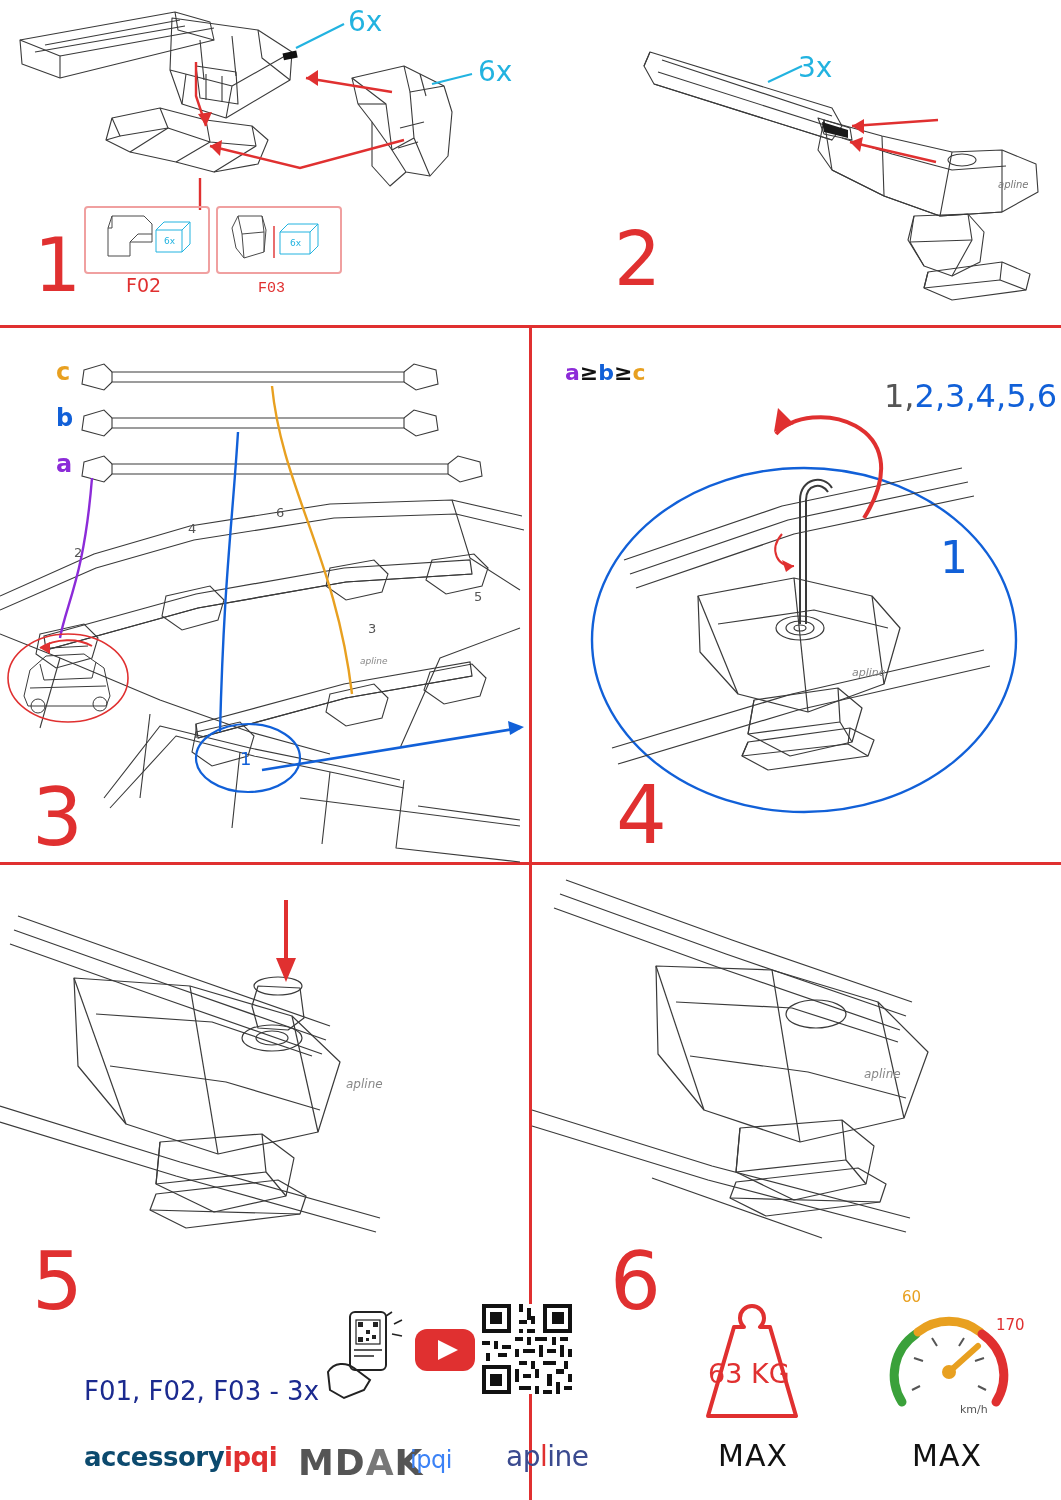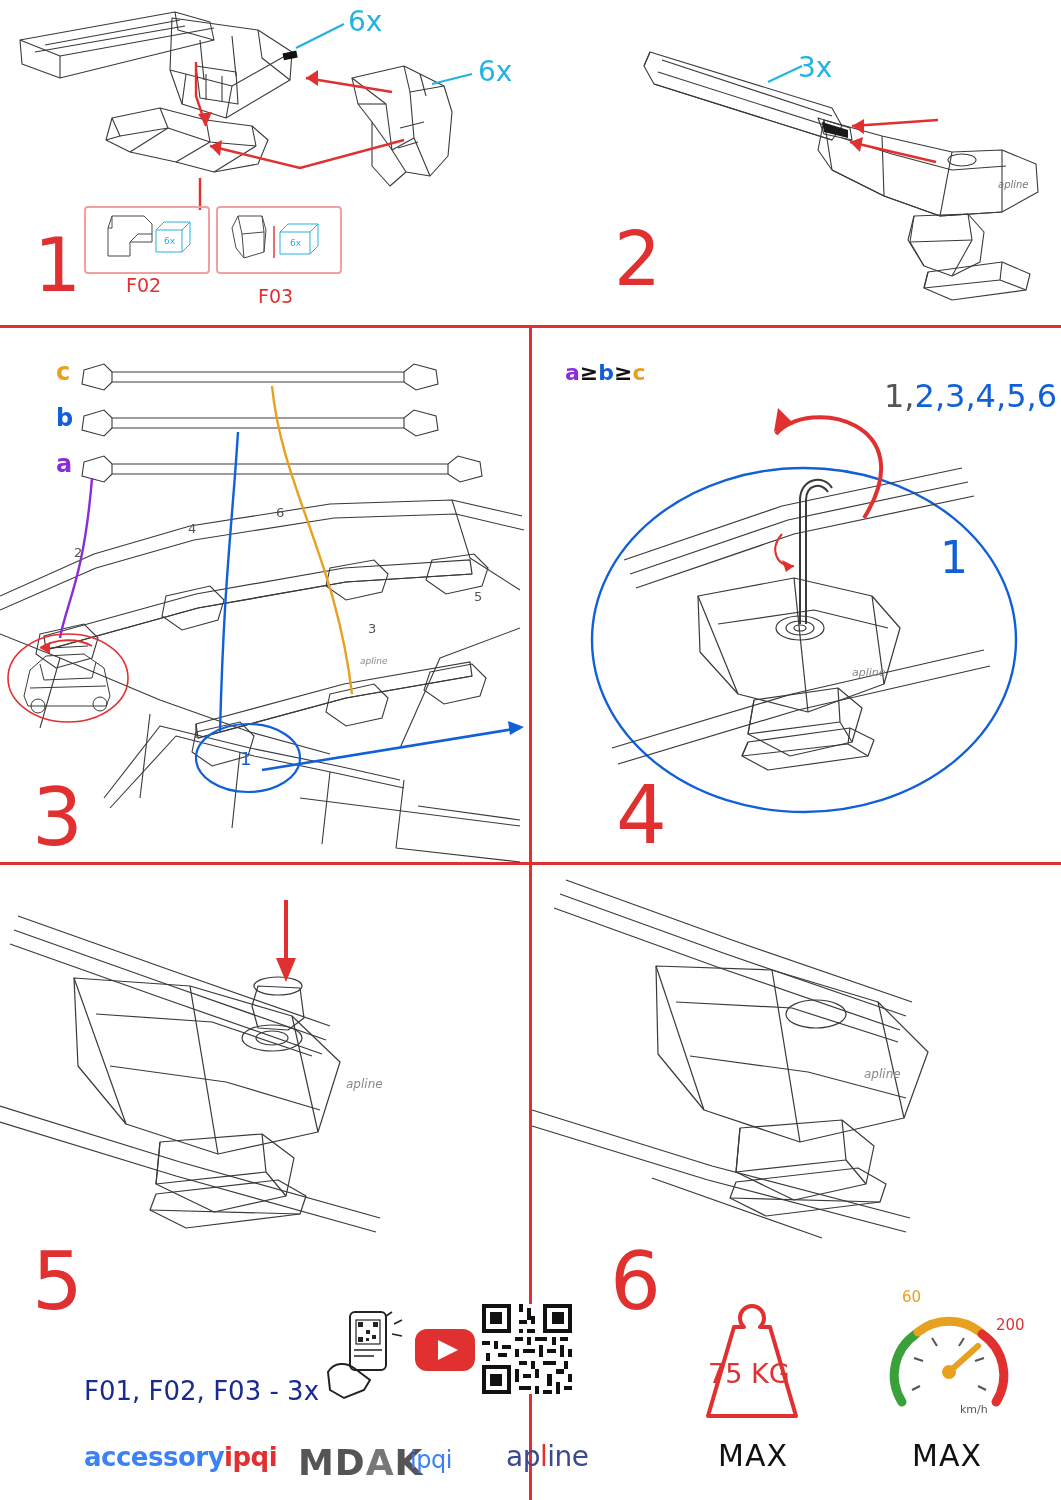--- a/index.html
+++ b/index.html
@@ -122,21 +122,21 @@
         </g>
         <g fill="none" stroke="#22b3e0" stroke-width="1">
           <path d="M62 24 L92 24 L92 46 L62 46 Z"></path>
           <path d="M62 24 L70 16 L100 16 L92 24"></path>
           <path d="M92 46 L100 38 L100 16"></path>
         </g>
         <text x="72" y="38" font-family="DejaVu Sans" font-size="9" fill="#22b3e0">6x</text>
         <path d="M56 18 L56 50" stroke="#e03030" stroke-width="1.4" fill="none"></path>
       </svg>
     </div>
-    <div class="lbl red" style="left:258px;top:287px;font-size:19px;">F03</div>
+    <div class="lbl red" style="left:258px;top:281px;font-size:15px;font-family:Liberation Mono, monospace;">F03</div>
 
     <div class="step-num" style="left:34px;top:228px;font-size:74px;">1</div>
   </div>
 
   <div class="panel" style="left:532px;top:0;width:529px;height:325px;">
     <svg width="529" height="325" viewBox="0 0 529 325">
       <g fill="none" stroke="#3a3a3a" stroke-width="1.1" stroke-linejoin="round">
 
         <path d="M118 52 L300 108 L310 126 L300 140 L122 84 L112 66 Z"></path>
         <path d="M118 52 L112 66"></path>
@@ -475,50 +475,50 @@
         <rect x="9" y="20" width="3" height="1"></rect>
           <rect x="13" y="20" width="1" height="2"></rect>
         <rect x="15" y="21" width="2" height="1"></rect>
           <rect x="18" y="19" width="1" height="3"></rect>
         <rect x="20" y="20" width="2" height="1"></rect>
       </g>
     </svg>
   </div>
 
   <div class="brand" style="position:absolute;left:84px;top:1442px;font-size:26px;">
-    <span style="color:#3b82f6;">accessory</span><span style="color:#e03030;">ipqi</span>
+    <span style="color:#0c4a6e;">accessory</span><span style="color:#e03030;">ipqi</span>
   </div>
   <div class="brand" style="position:absolute;left:298px;top:1442px;font-size:36px;color:#555;letter-spacing:1px;">
     <span>MD</span><span style="color:#777;">A</span><span>K</span>
   </div>
   <div class="brand" style="position:absolute;left:410px;top:1446px;font-size:24px;color:#3b82f6;font-weight:400;">ipqi</div>
   <div class="brand" style="position:absolute;left:486px;top:1440px;font-size:28px;font-weight:400;">
     <span style="color:#3a4a8f;margin-left:20px;">ap</span><span style="color:#e03030;">l</span><span style="color:#3a4a8f;">ine</span>
   </div>
 
   <div class="step-num" style="left:610px;top:1242px;font-size:80px;">6</div>
 
   <div class="panel" style="left:692px;top:1300px;width:120px;height:128px;">
     <svg width="120" height="128" viewBox="0 0 120 128">
       <path d="M60 6 a12 12 0 0 1 12 12 a12 12 0 0 1 -4 9 l10 0 L104 116 L16 116 L42 27 l10 0 a12 12 0 0 1 -4 -9 a12 12 0 0 1 12 -12 z" fill="none" stroke="#e03030" stroke-width="4" stroke-linejoin="round"></path>
     </svg>
   </div>
-  <div class="lbl red" style="left:708px;top:1360px;font-size:27px;font-family:'DejaVu Sans',sans-serif;">75 KG</div>
+  <div class="lbl red" style="left:708px;top:1360px;font-size:27px;font-family:'DejaVu Sans',sans-serif;">63 KG</div>
   <div class="maxtext" style="left:718px;top:1438px;">MAX</div>
 
   <div class="panel" style="left:884px;top:1298px;width:130px;height:130px;">
     <svg width="130" height="130" viewBox="0 0 130 130">
       <path d="M18 104 A50 50 0 0 1 32 36" fill="none" stroke="#3aa13a" stroke-width="9" stroke-linecap="round"></path>
       <path d="M34 34 A50 50 0 0 1 96 34" fill="none" stroke="#e8a020" stroke-width="9" stroke-linecap="round"></path>
       <path d="M98 36 A50 50 0 0 1 112 104" fill="none" stroke="#e03030" stroke-width="9" stroke-linecap="round"></path>
       <g stroke="#555" stroke-width="2">
         <path d="M28 92 l8 -4 M30 60 l9 3 M48 40 l5 8 M80 40 l-5 8 M100 60 l-9 3 M102 92 l-8 -4"></path>
       </g>
       <path d="M65 74 L94 48" stroke="#e8a020" stroke-width="6" stroke-linecap="round"></path>
       <circle cx="65" cy="74" r="7" fill="#e8a020"></circle>
     </svg>
   </div>
   <div class="lbl orange" style="left:902px;top:1290px;font-size:15px;text-align:center;">60</div>
-  <div class="lbl red" style="left:996px;top:1318px;font-size:15px;">200</div>
+  <div class="lbl red" style="left:996px;top:1318px;font-size:15px;">170</div>
   <div class="lbl gray small" style="left:928px;top:1404px;">km/h</div>
   <div class="maxtext" style="left:912px;top:1438px;">MAX</div>
 
 </div>
 
 </body></html>

